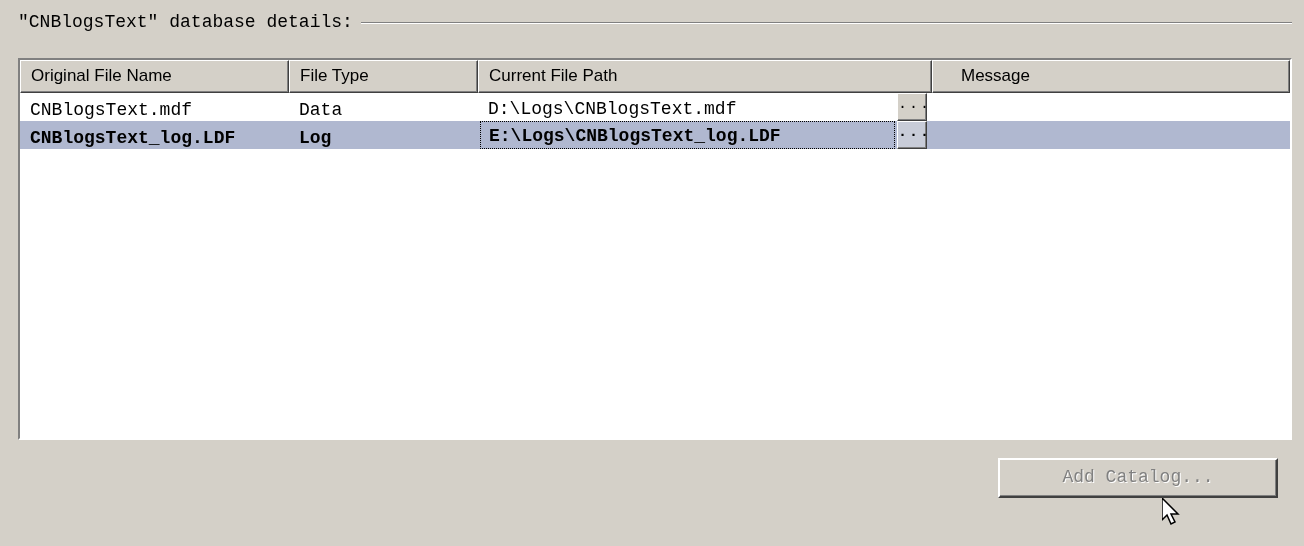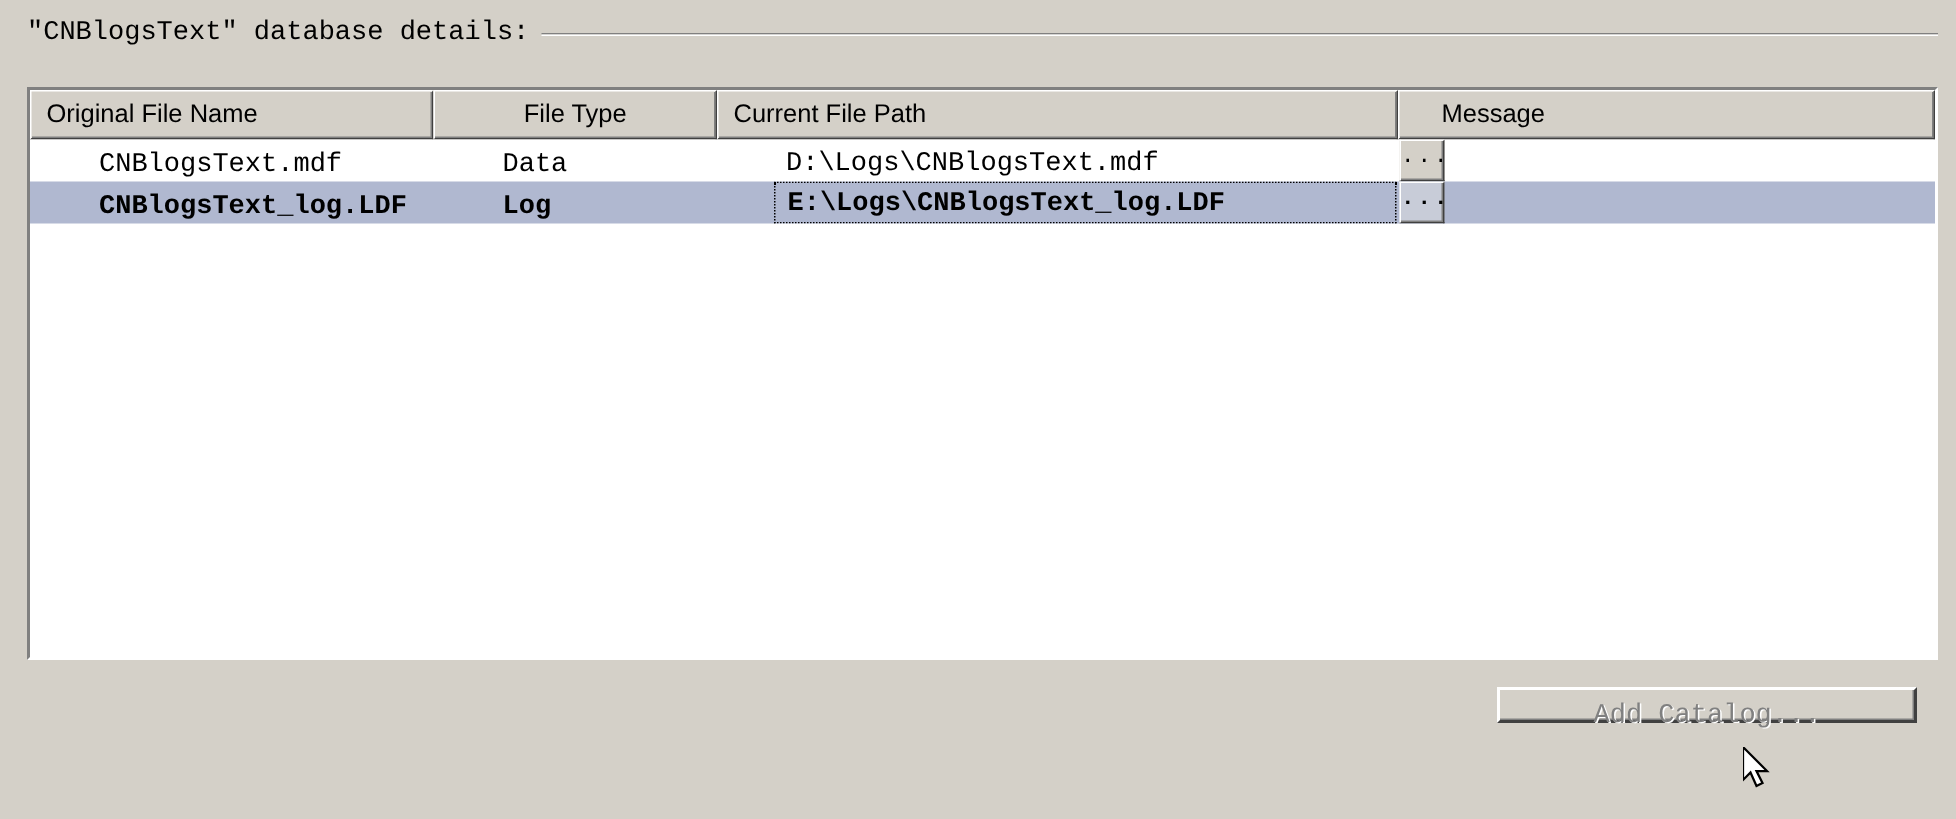--- a/index.html
+++ b/index.html
@@ -61,26 +61,25 @@
     border-right: 1px solid #404040;
     border-bottom: 1px solid #404040;
     box-shadow: inset -1px -1px 0 #808080;
     padding: 5px 10px 6px 10px;
     box-sizing: border-box;
     font-size: 17px;
     white-space: nowrap;
     overflow: hidden;
   }
   .col-a { width: 269px; }
-  .col-b { width: 189px; text-align: center; }
+  .col-b { width: 189px; }
   .col-c { width: 454px; }
   .col-d { flex: 1; padding-left: 28px; }
   .trow {
     height: 28px;
-    padding-left: 36px;
   }
   .trow.selected {
     background: #b0b8d0;
     font-weight: bold;
   }
   .td {
     padding: 6px 10px 0 10px;
     box-sizing: border-box;
     white-space: nowrap;
     overflow: hidden;
@@ -133,21 +132,21 @@
     background: #c8ccd8;
   }
   .button-row {
     display: flex;
     justify-content: flex-end;
     gap: 20px;
     margin: 18px 14px 0 0;
   }
   .win-button {
     width: 280px;
-    height: 24px;
+    height: 40px;
     background: #d4d0c8;
     border-top: 2px solid #fff;
     border-left: 2px solid #fff;
     border-right: 2px solid #404040;
     border-bottom: 2px solid #404040;
     box-shadow: inset -1px -1px 0 #808080, inset 1px 1px 0 #d4d0c8;
     font-family: "Courier New", monospace;
     font-size: 18px;
     line-height: 34px;
     text-align: center;

